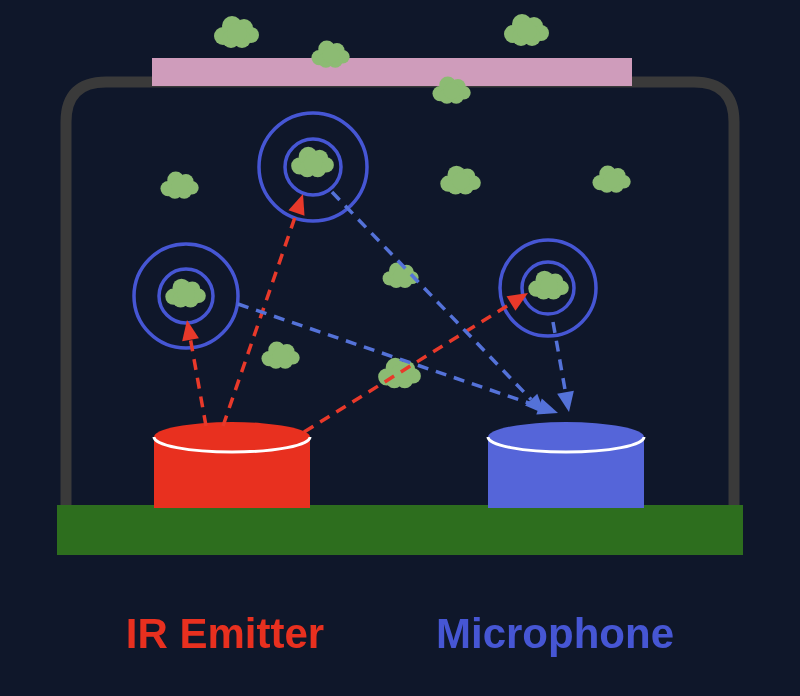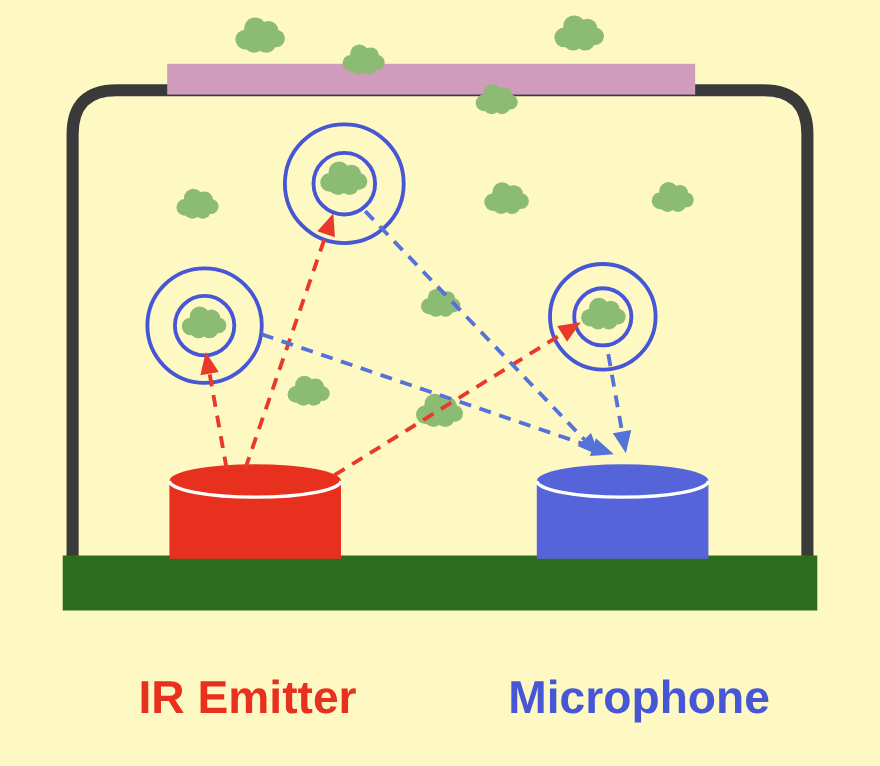--- a/index.html
+++ b/index.html
@@ -1,19 +1,19 @@
 <!DOCTYPE html>
 <html><head>
 <meta charset="utf-8">
 <style>
   html,body{margin:0;padding:0;background:#ffffff;}
   #stage{
     position:relative;
     width:800px;height:696px;
-    background:#fef9c3;
+    background:#0f172a;
     overflow:hidden;
     font-family:"Liberation Sans", sans-serif;
   }
   #scene{position:absolute;left:0;top:0;}
   .legend-label{
     position:absolute;
     top:610px;
     font-weight:700;
     font-size:42px;
     text-align:center;
@@ -202,14 +202,14 @@
           <polygon points="558,413 536.3274737340963,414.5973744876254 541.8088347073741,398.5053055752504" fill="#5472d8"></polygon>
         </g>
         <g>
           <line x1="553" y1="322" x2="565.4993333056501" y2="392.30874984428186" stroke="#5472d8" stroke-width="3.5" stroke-dasharray="11 8"></line>
           <polygon points="569,412 557.13055198947,393.79653318938057 573.8681146218303,390.82096649918316" fill="#5472d8"></polygon>
         </g>
       </g>
   </svg>
 
   <div id="label-emitter" class="legend-label" style="color: rgb(232, 48, 31);">IR Emitter</div>
-  <div id="label-mic" class="legend-label" style="color: rgb(70, 86, 212); text-align: right;">Microphone</div>
+  <div id="label-mic" class="legend-label" style="color: rgb(70, 86, 212);">Microphone</div>
 </div>
 
 </body></html>

